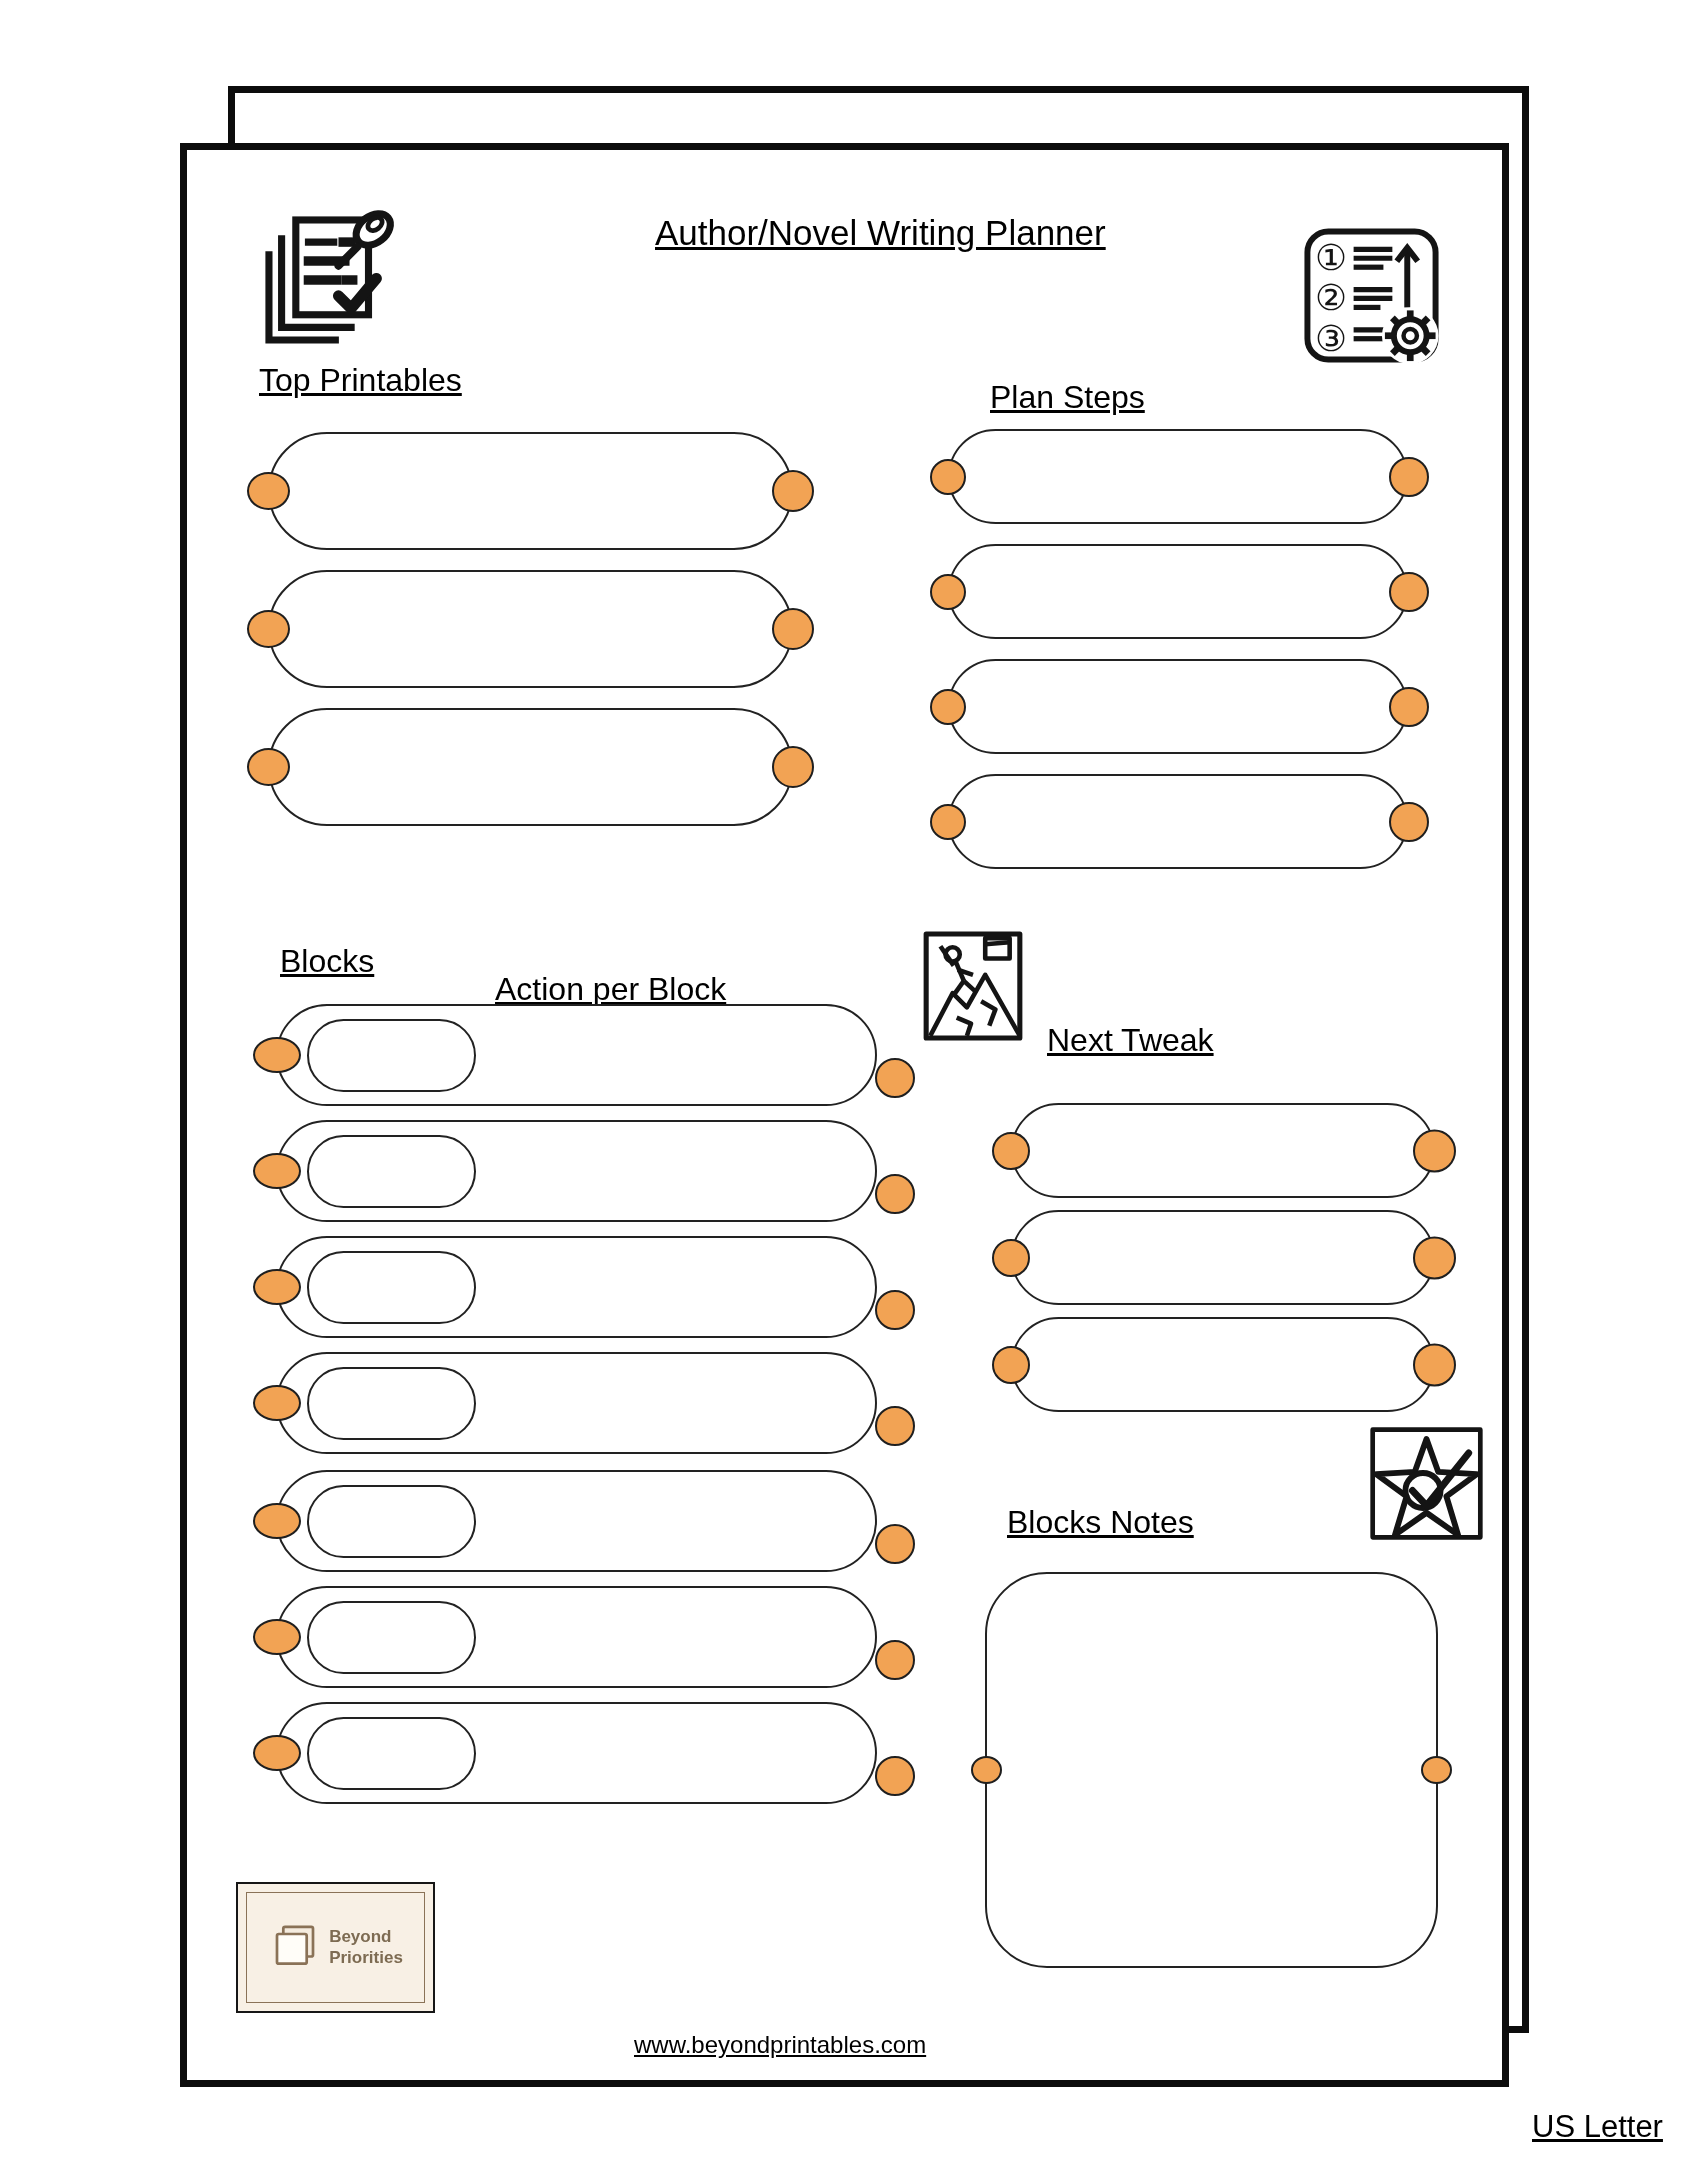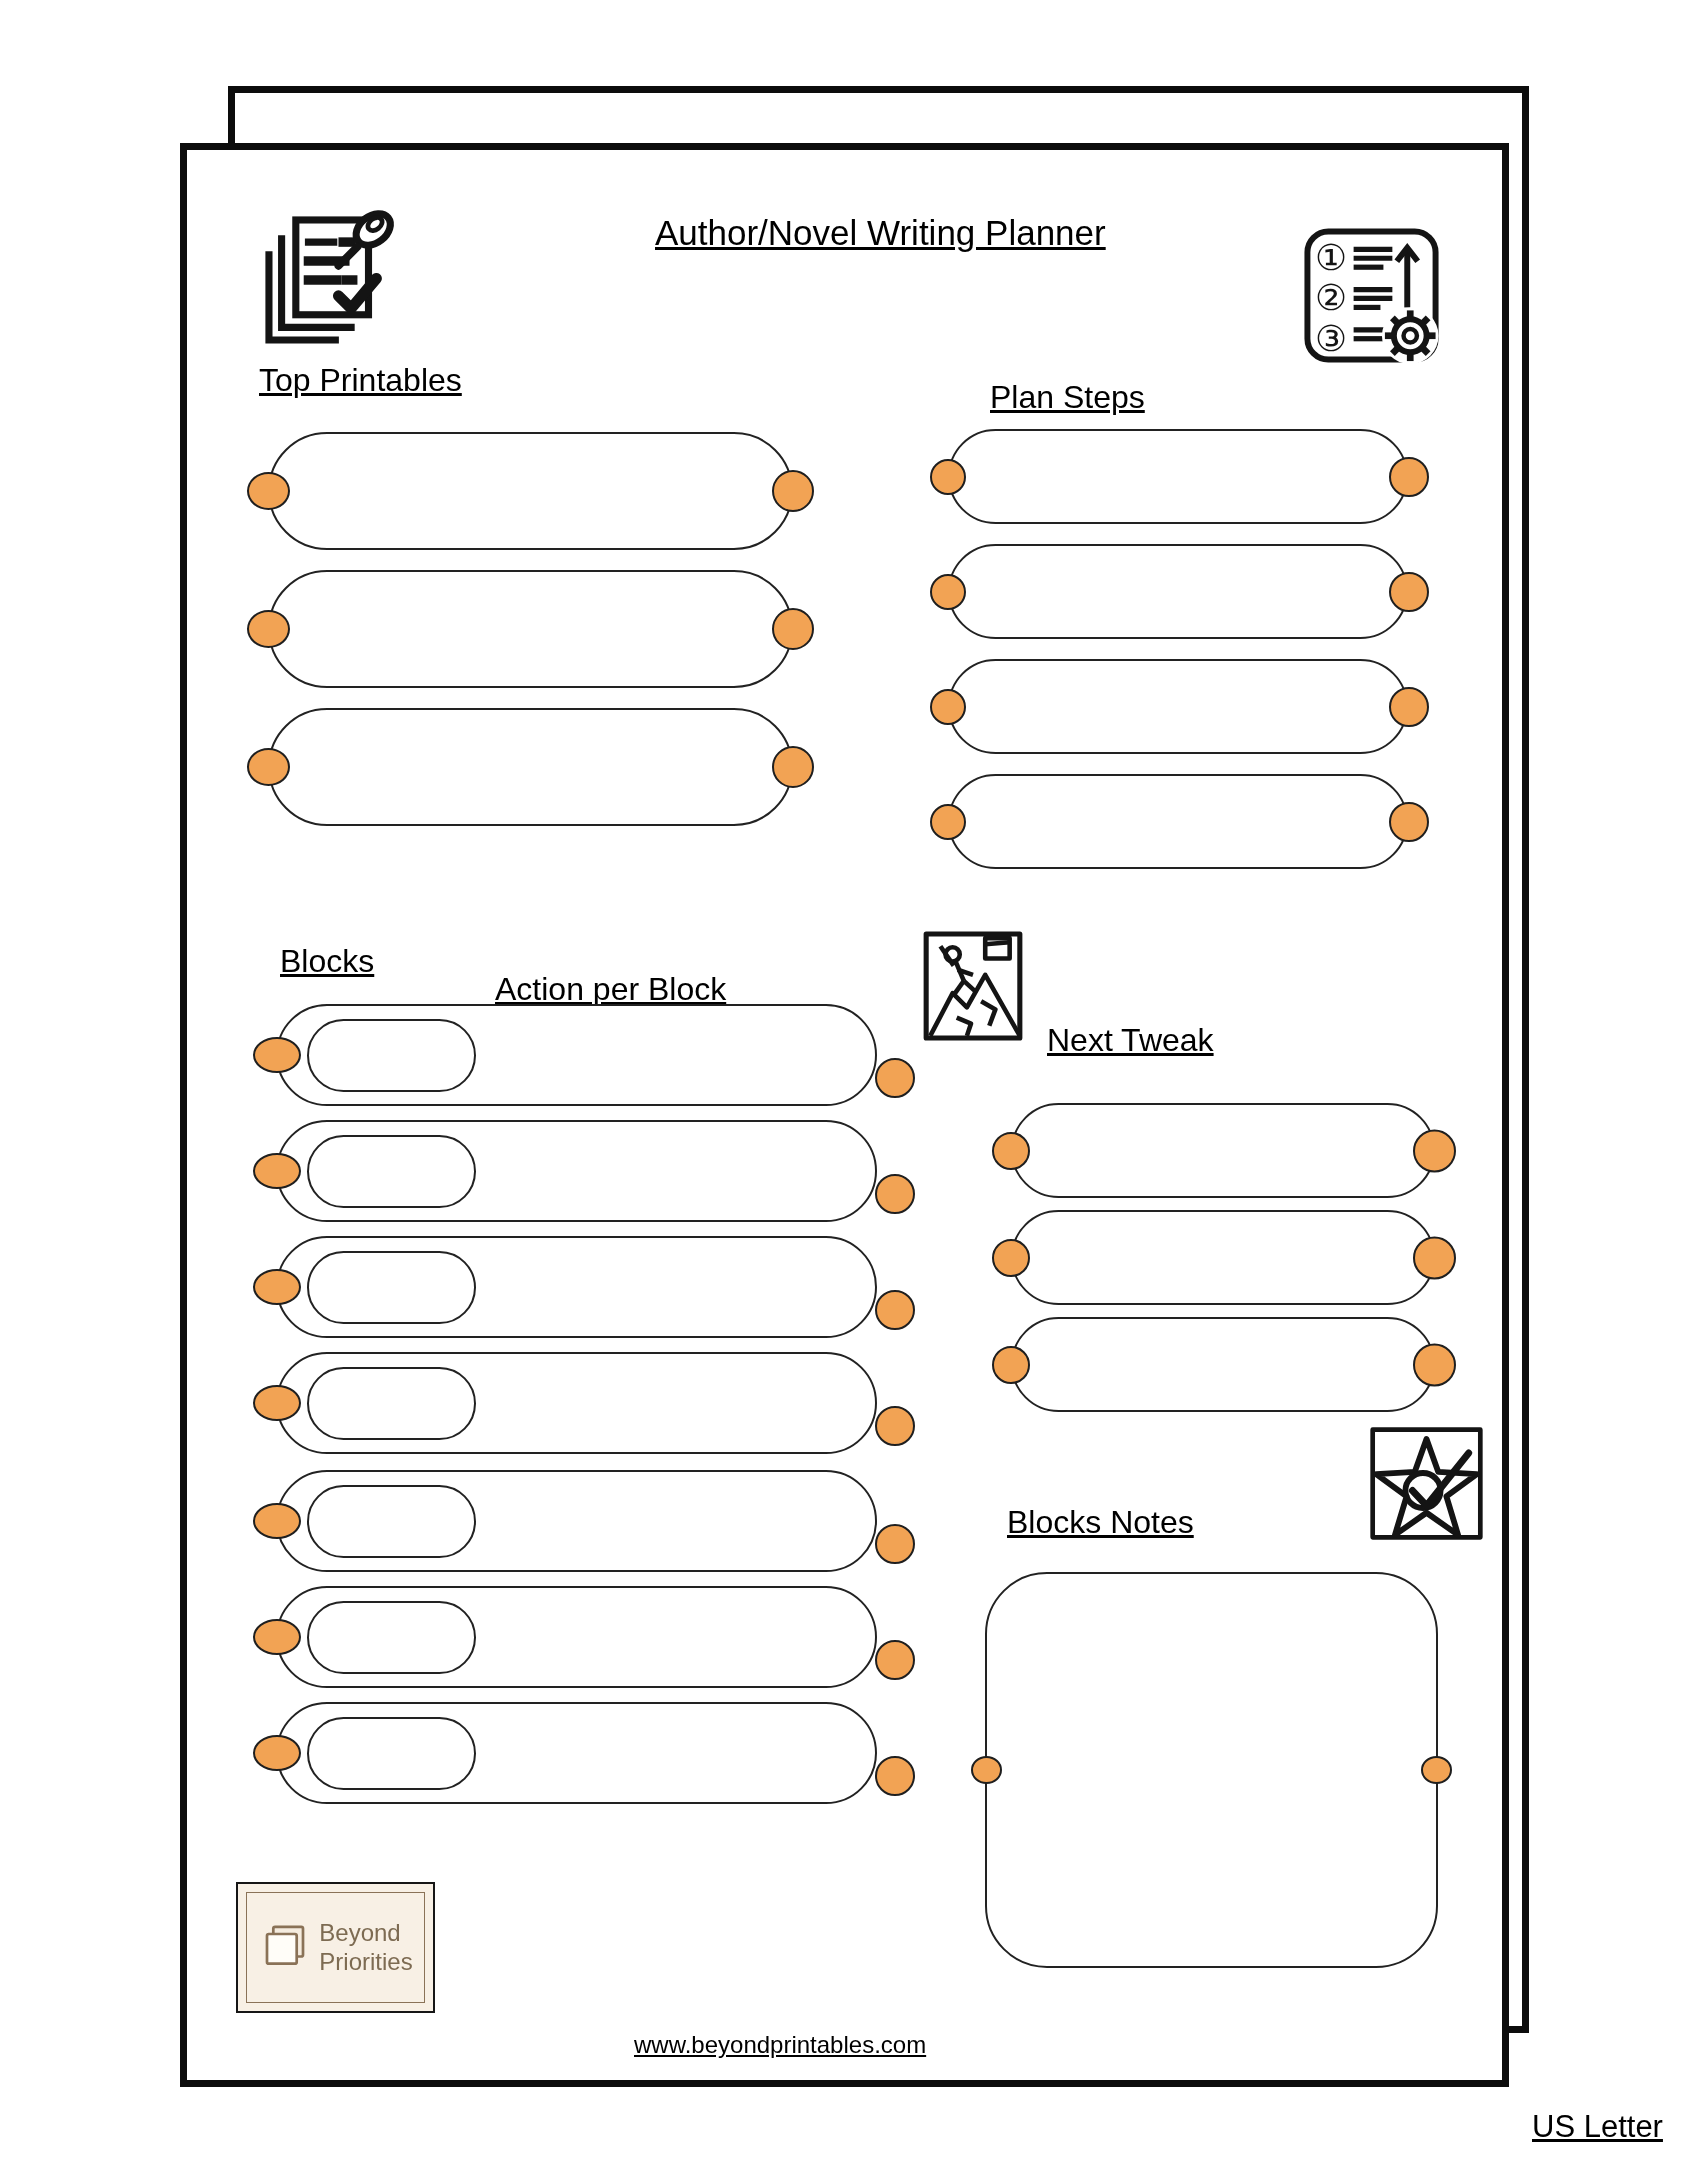--- a/index.html
+++ b/index.html
@@ -54,21 +54,21 @@
   .icon{position:absolute;}
   #icon-docs{left:250px;top:201px;width:158px;height:158px;}
   #icon-plan{left:1297px;top:221px;width:149px;height:149px;}
   #icon-climb{left:921px;top:930px;width:104px;height:112px;}
   #icon-star{left:1366px;top:1425px;width:121px;height:117px;}
 
   #logo{position:absolute;left:236px;top:1882px;width:199px;height:131px;
         background:var(--logo-bg,#F8F0E5);border:2.6px solid #161616;box-sizing:border-box;}
   #logo .inner{position:absolute;inset:7.8px;border:1.7px solid #8a7257;
                display:flex;align-items:center;justify-content:center;gap:7px;}
-  #logo .logo-text{font-weight:normal;font-size:24px;line-height:1.2;color:var(--logo-brown,#7d6b52);}
+  #logo .logo-text{font-weight:bold;font-size:17px;line-height:1.2;color:var(--logo-brown,#7d6b52);}
 </style>
 </head>
 <body>
 
 <div id="canvas">
   <div class="page-shadow"></div>
   <div class="page"></div>
 
   <svg id="icon-docs" class="icon" viewBox="0 0 100 100" fill="none" stroke="#141414" stroke-width="4.5" stroke-linecap="square">
     <path d="M12 34 V88 H54"></path>

